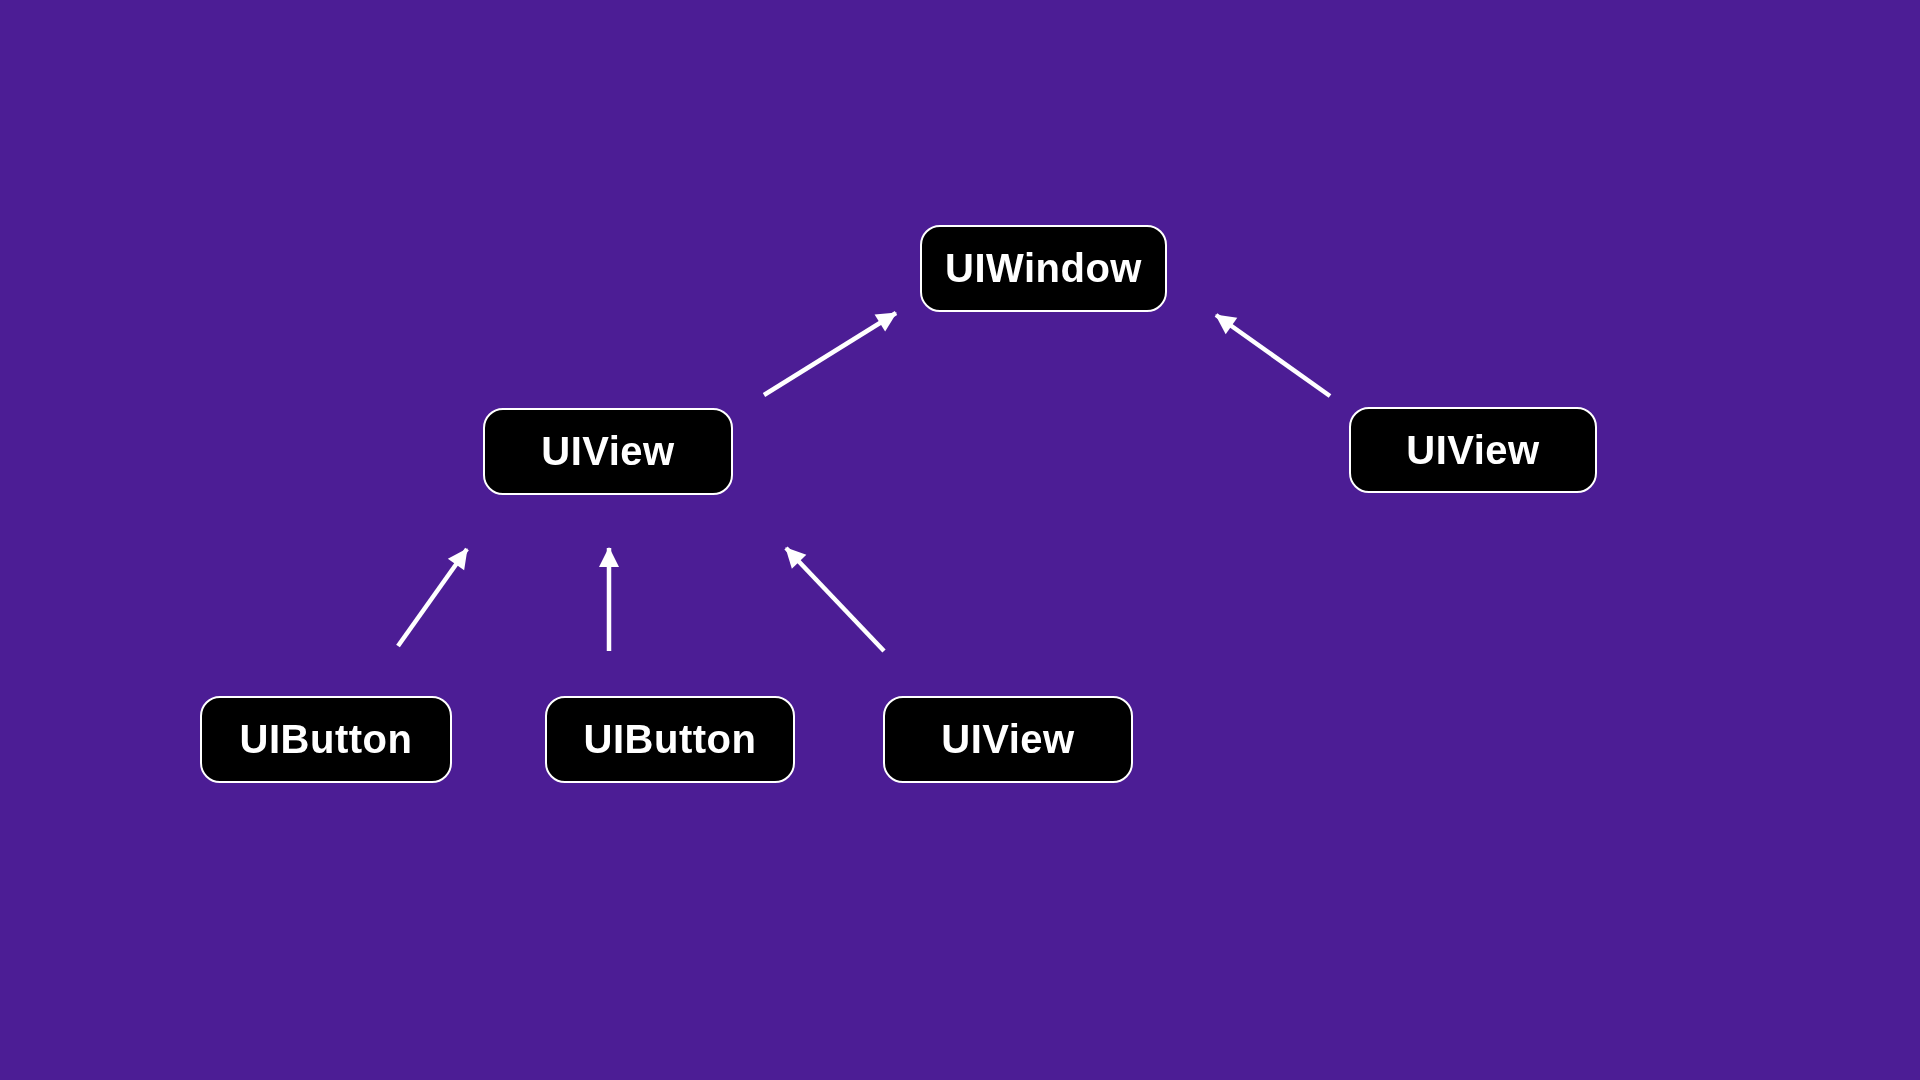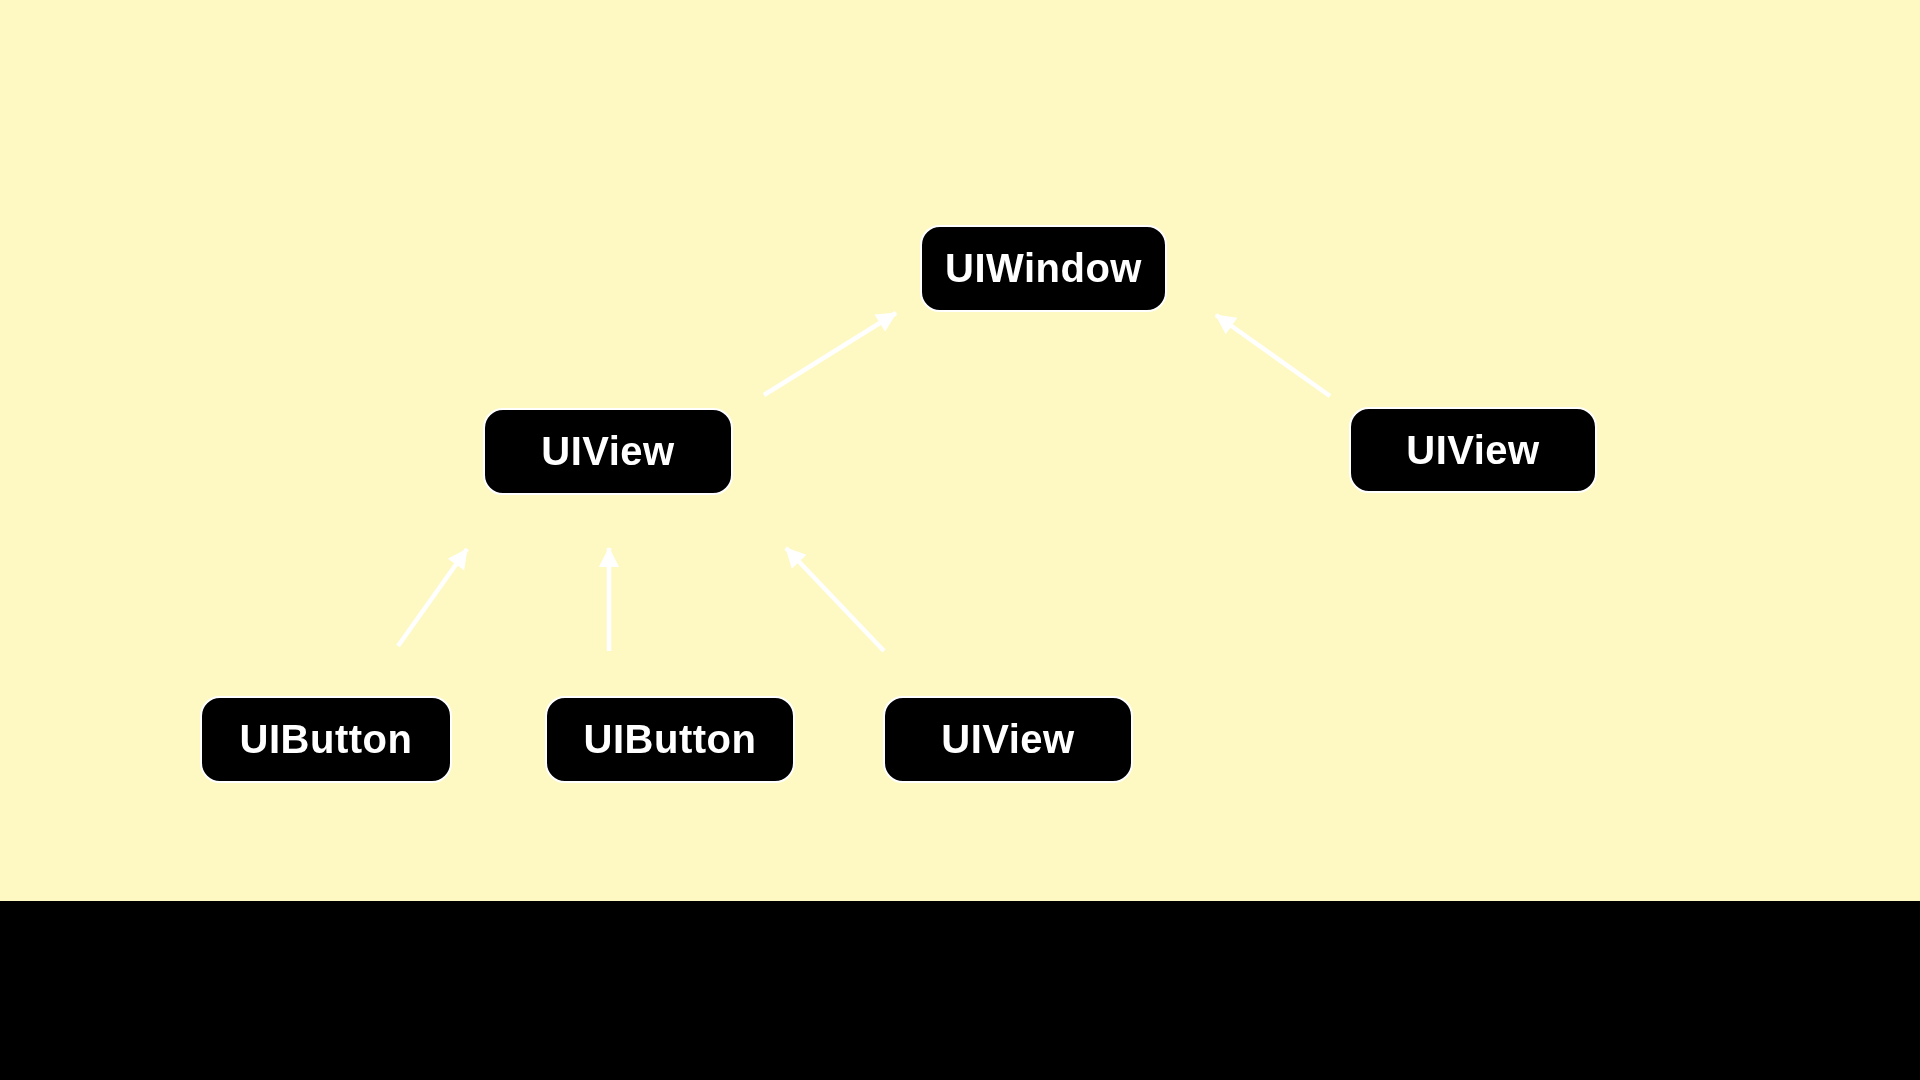--- a/index.html
+++ b/index.html
@@ -3,22 +3,22 @@
 <meta charset="utf-8">
 <style>
   html, body {
     margin: 0;
     padding: 0;
     background: #000000;
   }
   .stage {
     position: relative;
     width: 1920px;
-    height: 901px;
-    background: #fef9c3;
+    height: 1080px;
+    background: #4c1d95;
     overflow: hidden;
     font-family: "Liberation Sans", sans-serif;
   }
   .edges-layer {
     position: absolute;
     left: 0;
     top: 0;
     width: 1920px;
     height: 1080px;
     pointer-events: none;

